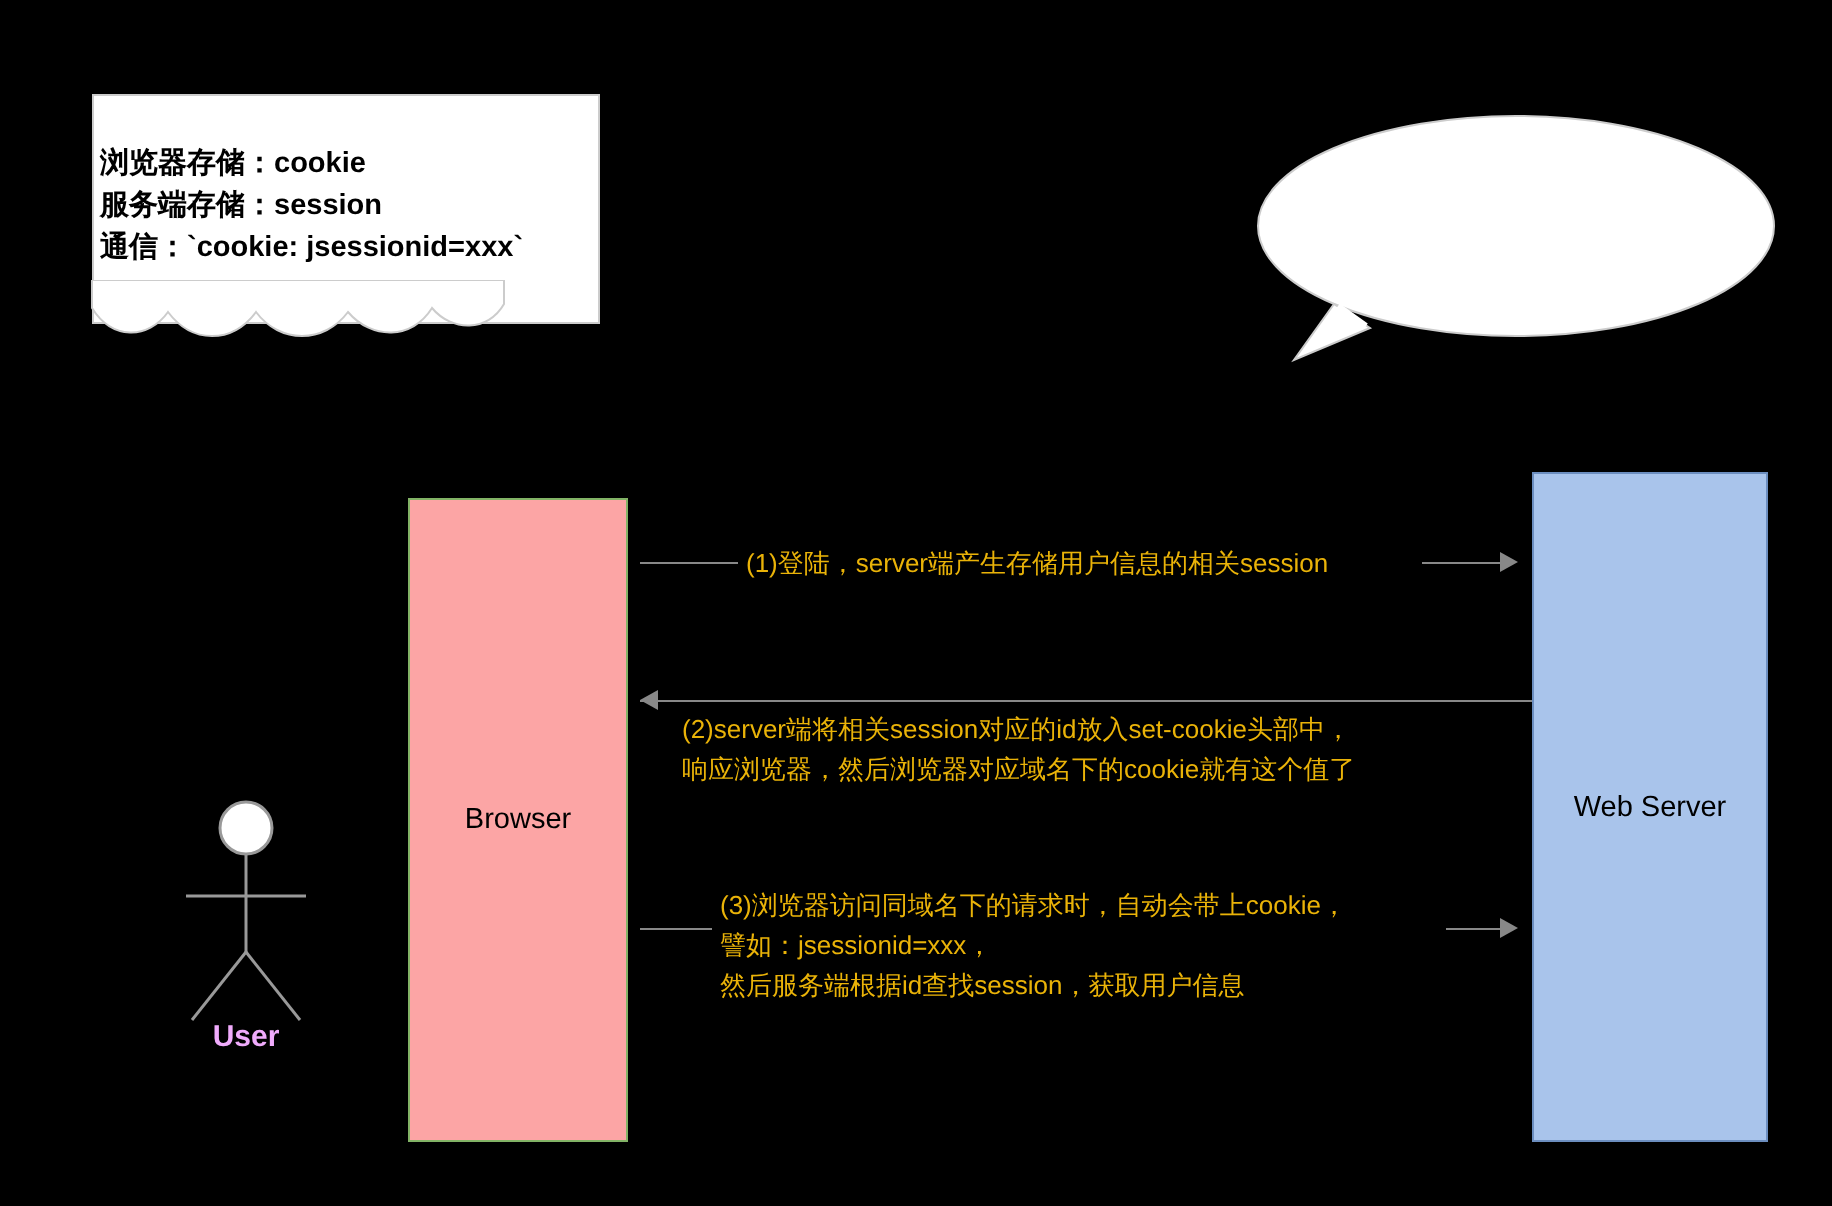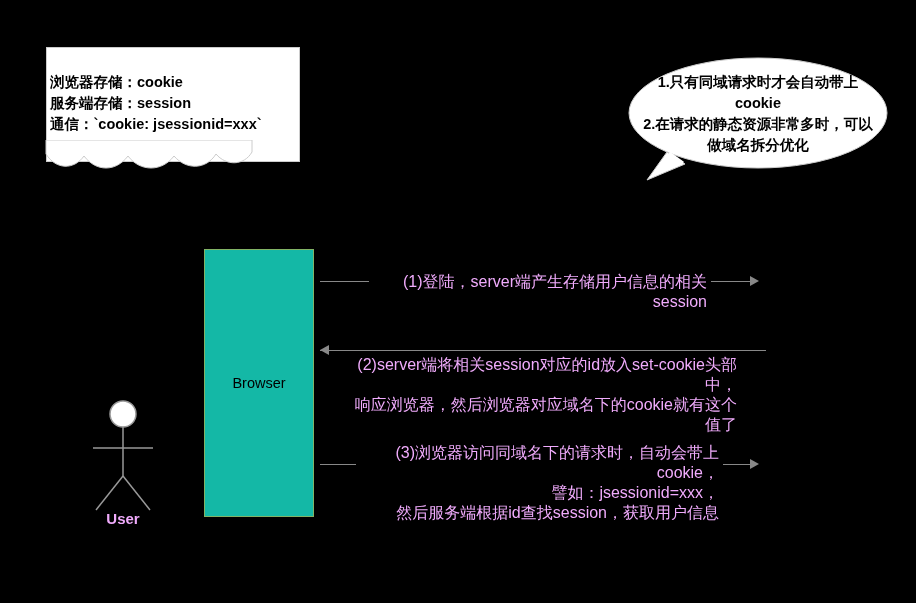--- a/index.html
+++ b/index.html
@@ -78,22 +78,22 @@
     display: flex;
     align-items: center;
     justify-content: center;
     color: #000000;
     font-size: 14.5px;
   }
   #browser-box {
     left: 204px;
     top: 249px;
     width: 110px;
-    height: 268px;
-    background: #14b8a6;
+    height: 322px;
+    background: #fca5a5;
     border-color: #82b366;
   }
   #server-box {
     left: 766px;
     top: 236px;
     width: 118px;
     height: 335px;
     background: #a9c4eb;
     border-color: #6c8ebf;
   }
@@ -129,24 +129,24 @@
     height: 0;
     border-top: 5px solid transparent;
     border-bottom: 5px solid transparent;
   }
   .arrow-right { border-left: 9px solid #888888; }
   .arrow-left  { border-right: 9px solid #888888; }
 
   .msg-label {
     position: absolute;
     background: #000000;
-    color: #f0abfc;
-    font-size: 16px;
+    color: #eab308;
+    font-size: 13px;
     line-height: 20px;
-    text-align: right;
+    text-align: left;
     white-space: pre-line;
     padding: 1px 4px;
     box-sizing: border-box;
   }
 
   #msg1-label { left: 369px; top: 271px; width: 342px; }
   #msg2-label { left: 337px; top: 334px; width: 404px; margin-top: 20px; }
   #msg3-label { left: 356px; top: 442px; width: 367px; }
 </style>
 </head>
@@ -160,35 +160,36 @@
   </svg>
   <div id="note-text">浏览器存储：cookie
 服务端存储：session
 通信：`cookie: jsessionid=xxx`</div>
 
   <svg id="bubble-wrap" viewBox="0 0 262 126" xmlns="http://www.w3.org/2000/svg">
     <ellipse cx="131" cy="57" rx="129" ry="55" fill="#ffffff" stroke="#cccccc" stroke-width="1"></ellipse>
     <path d="M40,96 L20,124 L58,108 Z" fill="#ffffff" stroke="#cccccc" stroke-width="1"></path>
     <path d="M42,97 L56,107" fill="none" stroke="#ffffff" stroke-width="3"></path>
   </svg>
-  <div id="bubble-text">1.只有同域请求时才会自动带上cookie
-2.在请求的静态资源非常多时，可以做域名拆分优化</div>
 
   <svg id="actor" viewBox="0 0 70 130" xmlns="http://www.w3.org/2000/svg">
     <circle cx="35" cy="14" r="13" fill="#ffffff" stroke="#999999" stroke-width="1.5"></circle>
     <line x1="35" y1="27" x2="35" y2="76" stroke="#999999" stroke-width="1.5"></line>
     <line x1="5" y1="48" x2="65" y2="48" stroke="#999999" stroke-width="1.5"></line>
     <line x1="35" y1="76" x2="8" y2="110" stroke="#999999" stroke-width="1.5"></line>
     <line x1="35" y1="76" x2="62" y2="110" stroke="#999999" stroke-width="1.5"></line>
   </svg>
   <div id="actor-label">User</div>
 
   <div class="lifeline" id="browser-box">
     <span>Browser</span>
   </div>
+  <div class="lifeline" id="server-box">
+    <span>Web Server</span>
+  </div>
 
   <div class="msg-line" style="left:320px; top:281px; width:430px;"></div>
   <div class="arrow-head arrow-right" style="left:750px; top:276px;"></div>
   <div class="msg-label" id="msg1-label">(1)登陆，server端产生存储用户信息的相关session</div>
 
   <div class="msg-line" style="left:320px; top:350px; width:446px;"></div>
   <div class="arrow-head arrow-left" style="left:320px; top:345px;"></div>
   <div class="msg-label" id="msg2-label">(2)server端将相关session对应的id放入set-cookie头部中，
 响应浏览器，然后浏览器对应域名下的cookie就有这个值了</div>
 

